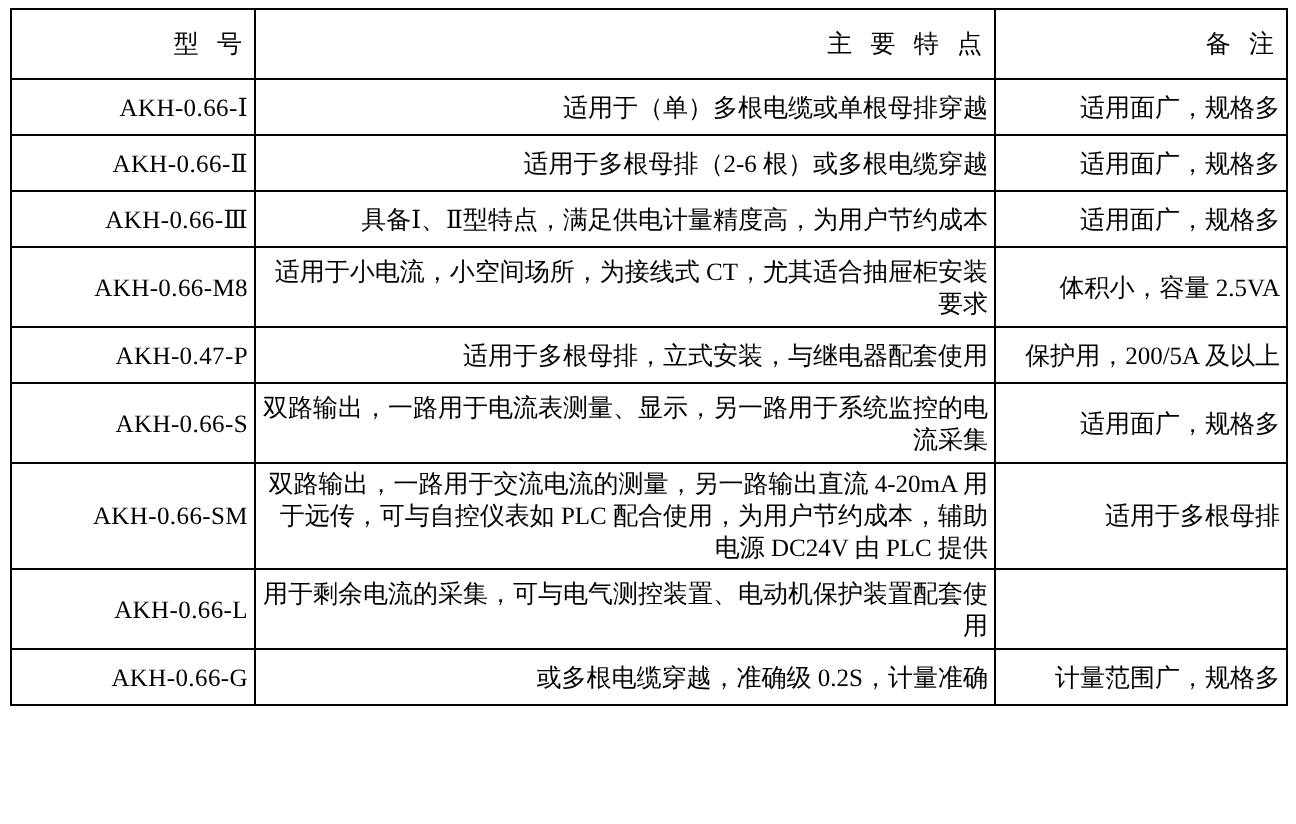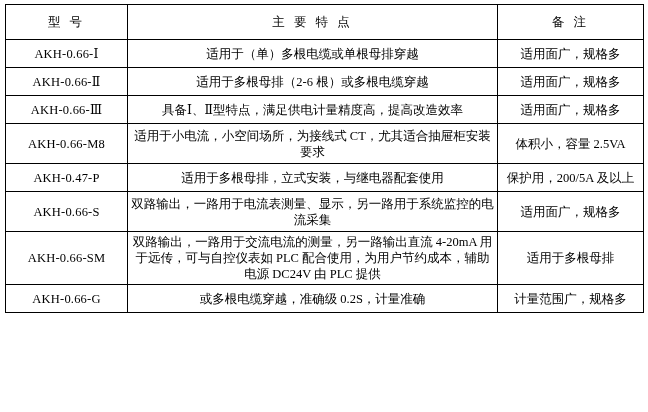--- a/index.html
+++ b/index.html
@@ -25,21 +25,21 @@
   table.spec-table {
     width: 638px;
     border-collapse: collapse;
     table-layout: fixed;
     background: #ffffff;
   }
   table.spec-table td,
   table.spec-table th {
     border: 1px solid #000000;
     padding: 2px 3px;
-    text-align: center;
+    text-align: right;
     vertical-align: middle;
     font-size: 12.5px;
     line-height: 1.28;
     font-weight: normal;
     font-family: "Liberation Serif", "DejaVu Serif", serif;
   }
   thead th {
     font-size: 13.5px;
     letter-spacing: 3px;
     height: 30px;
@@ -87,21 +87,21 @@
           <td class="feature-cell">适用于（单）多根电缆或单根母排穿越</td>
           <td class="note-cell">适用面广，规格多</td>
         </tr>
         <tr class="row-h1">
           <td class="model-cell">AKH-0.66-Ⅱ</td>
           <td class="feature-cell">适用于多根母排（2-6 根）或多根电缆穿越</td>
           <td class="note-cell">适用面广，规格多</td>
         </tr>
         <tr class="row-h1">
           <td class="model-cell">AKH-0.66-Ⅲ</td>
-          <td class="feature-cell">具备Ⅰ、Ⅱ型特点，满足供电计量精度高，提高改造效率</td>
+          <td class="feature-cell">具备Ⅰ、Ⅱ型特点，满足供电计量精度高，为用户节约成本</td>
           <td class="note-cell">适用面广，规格多</td>
         </tr>
         <tr class="row-h2">
           <td class="model-cell">AKH-0.66-M8</td>
           <td class="feature-cell">适用于小电流，小空间场所，为接线式 CT，尤其适合抽屉柜安装要求</td>
           <td class="note-cell">体积小，容量 2.5VA</td>
         </tr>
         <tr class="row-h1">
           <td class="model-cell">AKH-0.47-P</td>
           <td class="feature-cell">适用于多根母排，立式安装，与继电器配套使用</td>
@@ -110,20 +110,25 @@
         <tr class="row-h2">
           <td class="model-cell">AKH-0.66-S</td>
           <td class="feature-cell">双路输出，一路用于电流表测量、显示，另一路用于系统监控的电流采集</td>
           <td class="note-cell">适用面广，规格多</td>
         </tr>
         <tr class="row-h3">
           <td class="model-cell">AKH-0.66-SM</td>
           <td class="feature-cell">双路输出，一路用于交流电流的测量，另一路输出直流 4-20mA 用于远传，可与自控仪表如 PLC 配合使用，为用户节约成本，辅助电源 DC24V 由 PLC 提供</td>
           <td class="note-cell">适用于多根母排</td>
         </tr>
+        <tr class="row-h2">
+          <td class="model-cell">AKH-0.66-L</td>
+          <td class="feature-cell">用于剩余电流的采集，可与电气测控装置、电动机保护装置配套使用</td>
+          <td class="note-cell"></td>
+        </tr>
         <tr class="row-h1">
           <td class="model-cell">AKH-0.66-G</td>
           <td class="feature-cell">或多根电缆穿越，准确级 0.2S，计量准确</td>
           <td class="note-cell">计量范围广，规格多</td>
         </tr>
       </tbody>
   </table>
 </div>
 
 </body></html>

